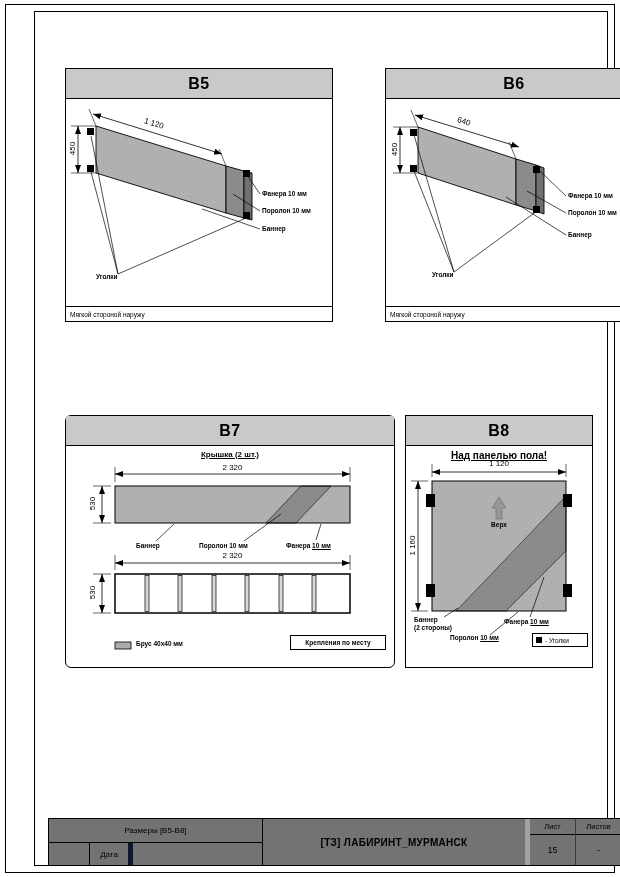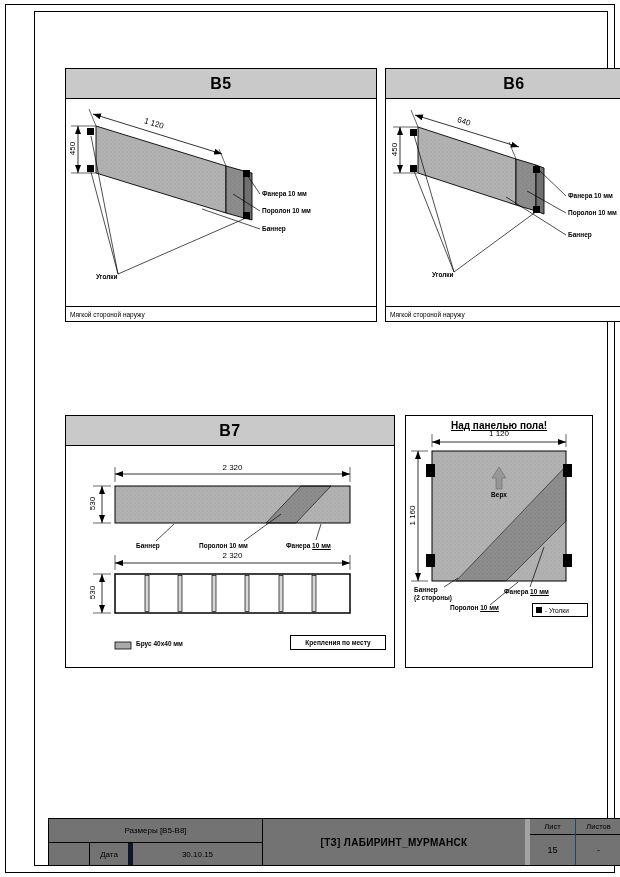--- a/index.html
+++ b/index.html
@@ -77,21 +77,21 @@
       </pattern>
       <pattern id="grayD" width="4" height="4" patternUnits="userSpaceOnUse">
         <rect width="4" height="4" fill="#8d8d8d"></rect>
           <circle cx="1" cy="2" r="0.6" fill="#787878"></circle>
           <circle cx="3" cy="0.5" r="0.5" fill="#818181"></circle>
       </pattern>
     </defs>
   </svg>
 
   
-  <section class="panel" style="left:65px; top:68px; width:312px; height:254px;">
+  <section class="panel" style="left:65px; top:68px; width:268px; height:254px;">
     <div class="panel-header">B5</div>
     <div class="panel-body">
       <svg class="draw" width="258" height="206" viewBox="0 0 258 206">
         <g>
           <line class="ext" x1="30" y1="27" x2="23" y2="10"></line>
           <line class="ext" x1="160" y1="67" x2="153" y2="50"></line>
           <line class="dl" x1="27" y1="15" x2="156" y2="55" marker-start="url(#as)" marker-end="url(#ae)"></line>
           <line class="ext" x1="30" y1="27" x2="5" y2="27"></line>
           <line class="ext" x1="30" y1="74" x2="5" y2="74"></line>
           <line class="dl" x1="12" y1="27" x2="12" y2="74" marker-start="url(#as)" marker-end="url(#ae)"></line>
@@ -159,21 +159,21 @@
       <div class="dim rotv" style="left:-9px; top:46px; width:34px;">450</div>
       <div class="lbl" style="left:182px; top:93px;">Фанера 10 мм</div>
       <div class="lbl" style="left:182px; top:110px;">Поролон 10 мм</div>
       <div class="lbl" style="left:182px; top:132px;">Баннер</div>
       <div class="lbl" style="left:46px; top:172px;">Уголки</div>
       <div class="note">Мягкой стороной наружу</div>
     </div>
   </section>
 
   
-  <section class="panel" style="left:65px; top:415px; width:330px; height:253px;">
+  <section class="panel" style="left:65px; top:415px; width:330px; height:253px;border-radius:6px;">
     <div class="panel-header">B7</div>
     <div class="panel-body">
       <svg class="draw" width="328" height="221" viewBox="0 0 328 221">
         <g>
           <line class="ext" x1="49" y1="36" x2="49" y2="21"></line>
           <line class="ext" x1="284" y1="36" x2="284" y2="21"></line>
           <line class="dl" x1="49" y1="28" x2="284" y2="28" marker-start="url(#as)" marker-end="url(#ae)"></line>
           <line class="ext" x1="45" y1="40" x2="27" y2="40"></line>
           <line class="ext" x1="45" y1="77" x2="27" y2="77"></line>
           <line class="dl" x1="36" y1="40" x2="36" y2="77" marker-start="url(#as)" marker-end="url(#ae)"></line>
@@ -198,34 +198,36 @@
           <rect x="49" y="128" width="235" height="39" fill="#ffffff" stroke="#000" stroke-width="1.5"></rect>
           <rect x="79" y="129.5" width="4" height="36" fill="#d8d8d8" stroke="#000" stroke-width="0.7"></rect>
           <rect x="112" y="129.5" width="4" height="36" fill="#d8d8d8" stroke="#000" stroke-width="0.7"></rect>
           <rect x="146" y="129.5" width="4" height="36" fill="#d8d8d8" stroke="#000" stroke-width="0.7"></rect>
           <rect x="179" y="129.5" width="4" height="36" fill="#d8d8d8" stroke="#000" stroke-width="0.7"></rect>
           <rect x="213" y="129.5" width="4" height="36" fill="#d8d8d8" stroke="#000" stroke-width="0.7"></rect>
           <rect x="246" y="129.5" width="4" height="36" fill="#d8d8d8" stroke="#000" stroke-width="0.7"></rect>
         </g>
         <rect x="49" y="196" width="16" height="7" fill="#aaaaaa" stroke="#000" stroke-width="0.8"></rect>
       </svg>
+      <div class="subtitle" style="top:4px;">Крышка (2 шт.)</div>
       <div class="dim" style="left:49px; top:17px; width:235px;">2 320</div>
       <div class="dim rotv" style="left:9px; top:53px; width:34px;">530</div>
       <div class="lbl" style="left:70px; top:96px;">Баннер</div>
       <div class="lbl" style="left:133px; top:96px;">Поролон 10 мм</div>
       <div class="lbl" style="left:220px; top:96px;"><span>Фанера</span> <span class="u">10 мм</span></div>
       <div class="dim" style="left:49px; top:105px; width:235px;">2 320</div>
       <div class="dim rotv" style="left:9px; top:142px; width:34px;">530</div>
       <div class="lbl" style="left:70px; top:194px;">Брус 40x40 мм</div>
       <div class="boxed-note" style="left:224px; top:189px; width:96px; height:15px;">Крепления по месту</div>
     </div>
   </section>
 
   
   <section class="panel" style="left:405px; top:415px; width:188px; height:253px;">
+    <div class="panel-header">B8</div>
     <div class="panel-body">
       <svg class="draw" width="186" height="221" viewBox="0 0 186 221">
         <g>
           <line class="ext" x1="26" y1="31" x2="26" y2="18"></line>
           <line class="ext" x1="160" y1="31" x2="160" y2="18"></line>
           <line class="dl" x1="26" y1="26" x2="160" y2="26" marker-start="url(#as)" marker-end="url(#ae)"></line>
           <line class="ext" x1="22" y1="35" x2="5" y2="35"></line>
           <line class="ext" x1="22" y1="165" x2="5" y2="165"></line>
           <line class="dl" x1="12" y1="35" x2="12" y2="165" marker-start="url(#as)" marker-end="url(#ae)"></line>
         </g>
@@ -262,21 +264,20 @@
     </div>
   </section>
 
   
   <div class="titleblock">
     <div class="tb-left">
       <div class="tb-left-top">Размеры [B5-B8]</div>
       <div class="tb-left-bottom">
         <div class="tb-c tb-empty"></div>
         <div class="tb-c tb-date-l">Дата</div>
-        <div class="tb-c tb-date-v">30.10.15</div>
       </div>
     </div>
     <div class="tb-mid">[ТЗ] ЛАБИРИНТ_МУРМАНСК</div>
     <div class="tb-right">
       <div class="tb-col">
         <div class="tb-col-h">Лист</div>
         <div class="tb-col-v">15</div>
       </div>
       <div class="tb-col">
         <div class="tb-col-h">Листов</div>

